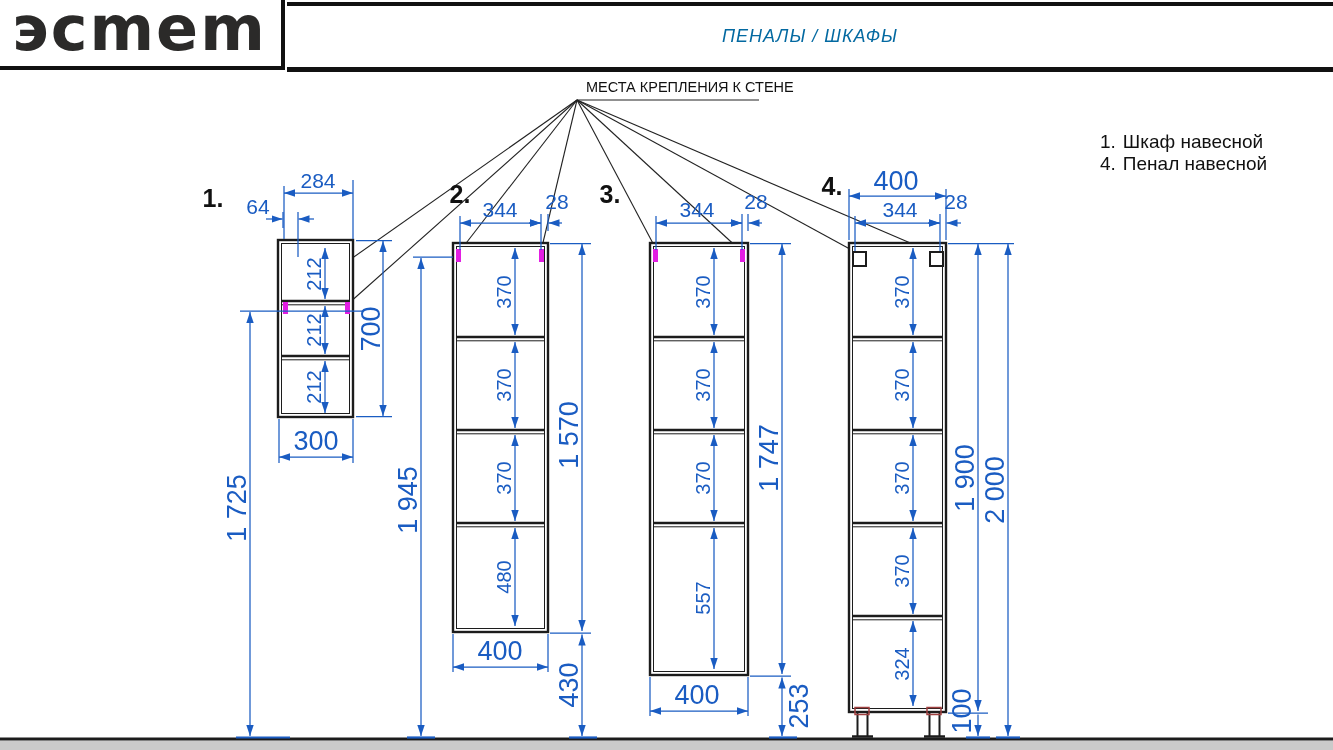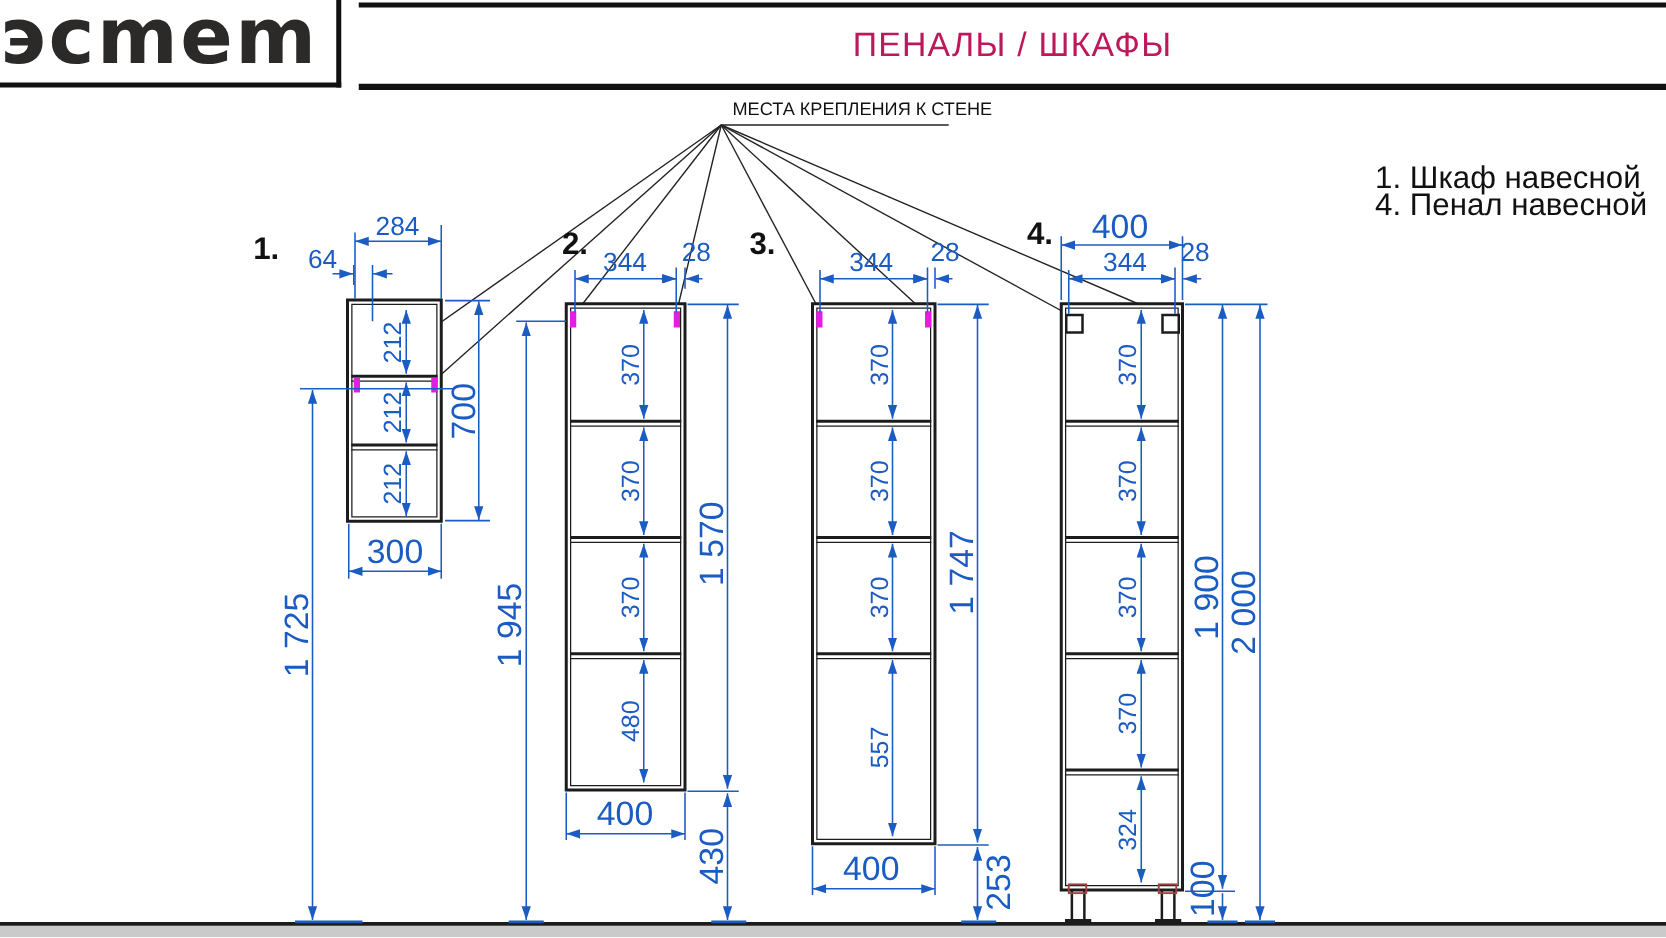--- a/index.html
+++ b/index.html
@@ -4,29 +4,29 @@
 <style>
   :root{
     --dim:#1a5cc2; --mag:#e21ee2; --ink:#1c1c1c; --floor:#cacaca; --legred:#a04040;
   }
   html,body{margin:0;padding:0;background:#fff;}
   .page{position:relative;width:1333px;height:750px;background:#fff;overflow:hidden;
         font-family:"Liberation Sans",sans-serif;}
   
   .logo-box{position:absolute;left:0;top:0;width:269px;height:66px;
             border-right:4px solid #111;border-bottom:4px solid #111;
-            display:flex;align-items:center;background:#fff;}
+            display:flex;align-items:center;padding-left:12px;background:#fff;}
   .logo-text{font-family:"DejaVu Sans",sans-serif;font-weight:bold;font-size:62px;
              letter-spacing:2px;color:#2b2a29;line-height:1;transform:translateY(-4px);}
   .title-box{position:absolute;left:287px;top:2px;width:1046px;height:61px;
              border-top:4px solid #111;border-bottom:5px solid #111;
              display:flex;align-items:center;justify-content:center;background:#fff;}
-  .title-text{font-size:27px;letter-spacing:1px;color:#be185d;}
+  .title-text{font-style:italic;font-size:18px;letter-spacing:1px;color:#0369a1;}
   
-  .legend{position:absolute;left:1100px;top:131px;font-size:25px;color:#111;line-height:22.4px;white-space:nowrap;}
+  .legend{position:absolute;left:1100px;top:131px;font-size:19px;color:#111;line-height:22.4px;white-space:nowrap;}
   .legend .row span{display:inline;}
   .legend .num{margin-right:7px;}
   
   svg.drawing{position:absolute;left:0;top:0;}
   .k{stroke:var(--ink);fill:none;}
   .kf{fill:#fff;stroke:var(--ink);}
   .d{stroke:var(--dim);stroke-width:1.25;fill:none;}
   .d2{stroke:var(--dim);stroke-width:2.2;fill:none;}
   .fan{stroke:#222;stroke-width:1.1;fill:none;}
   .clip{fill:var(--mag);}

